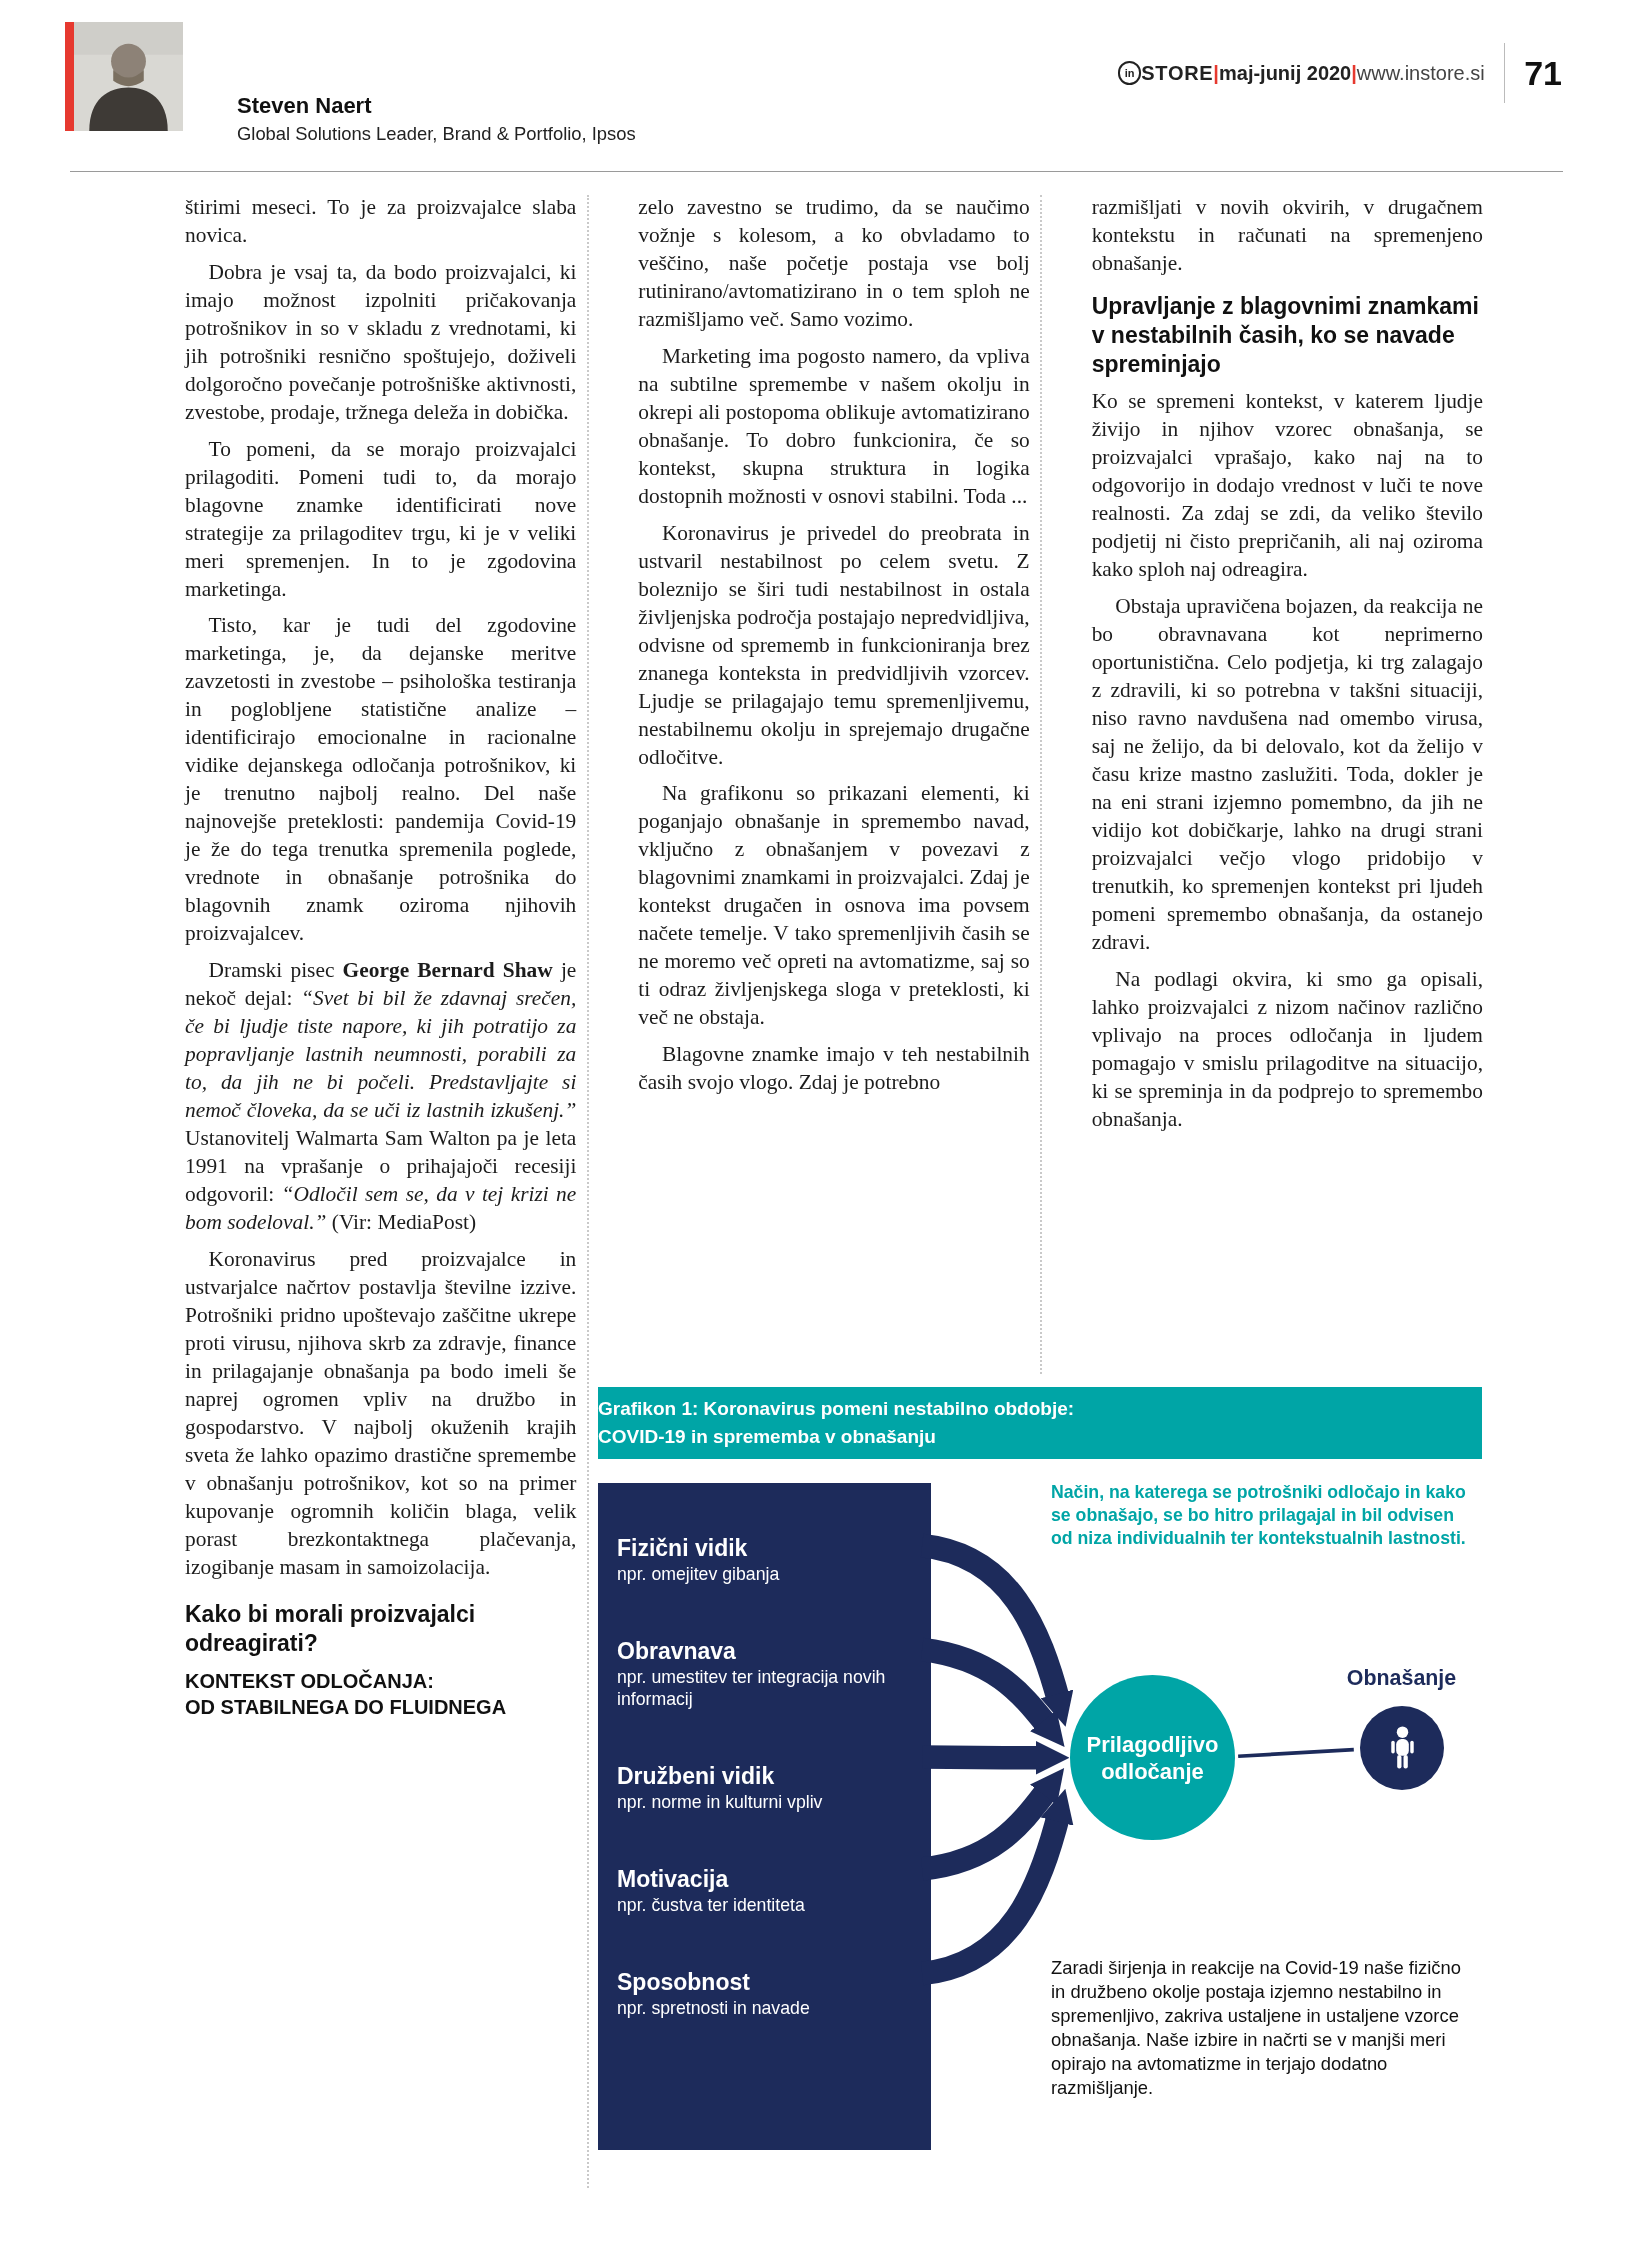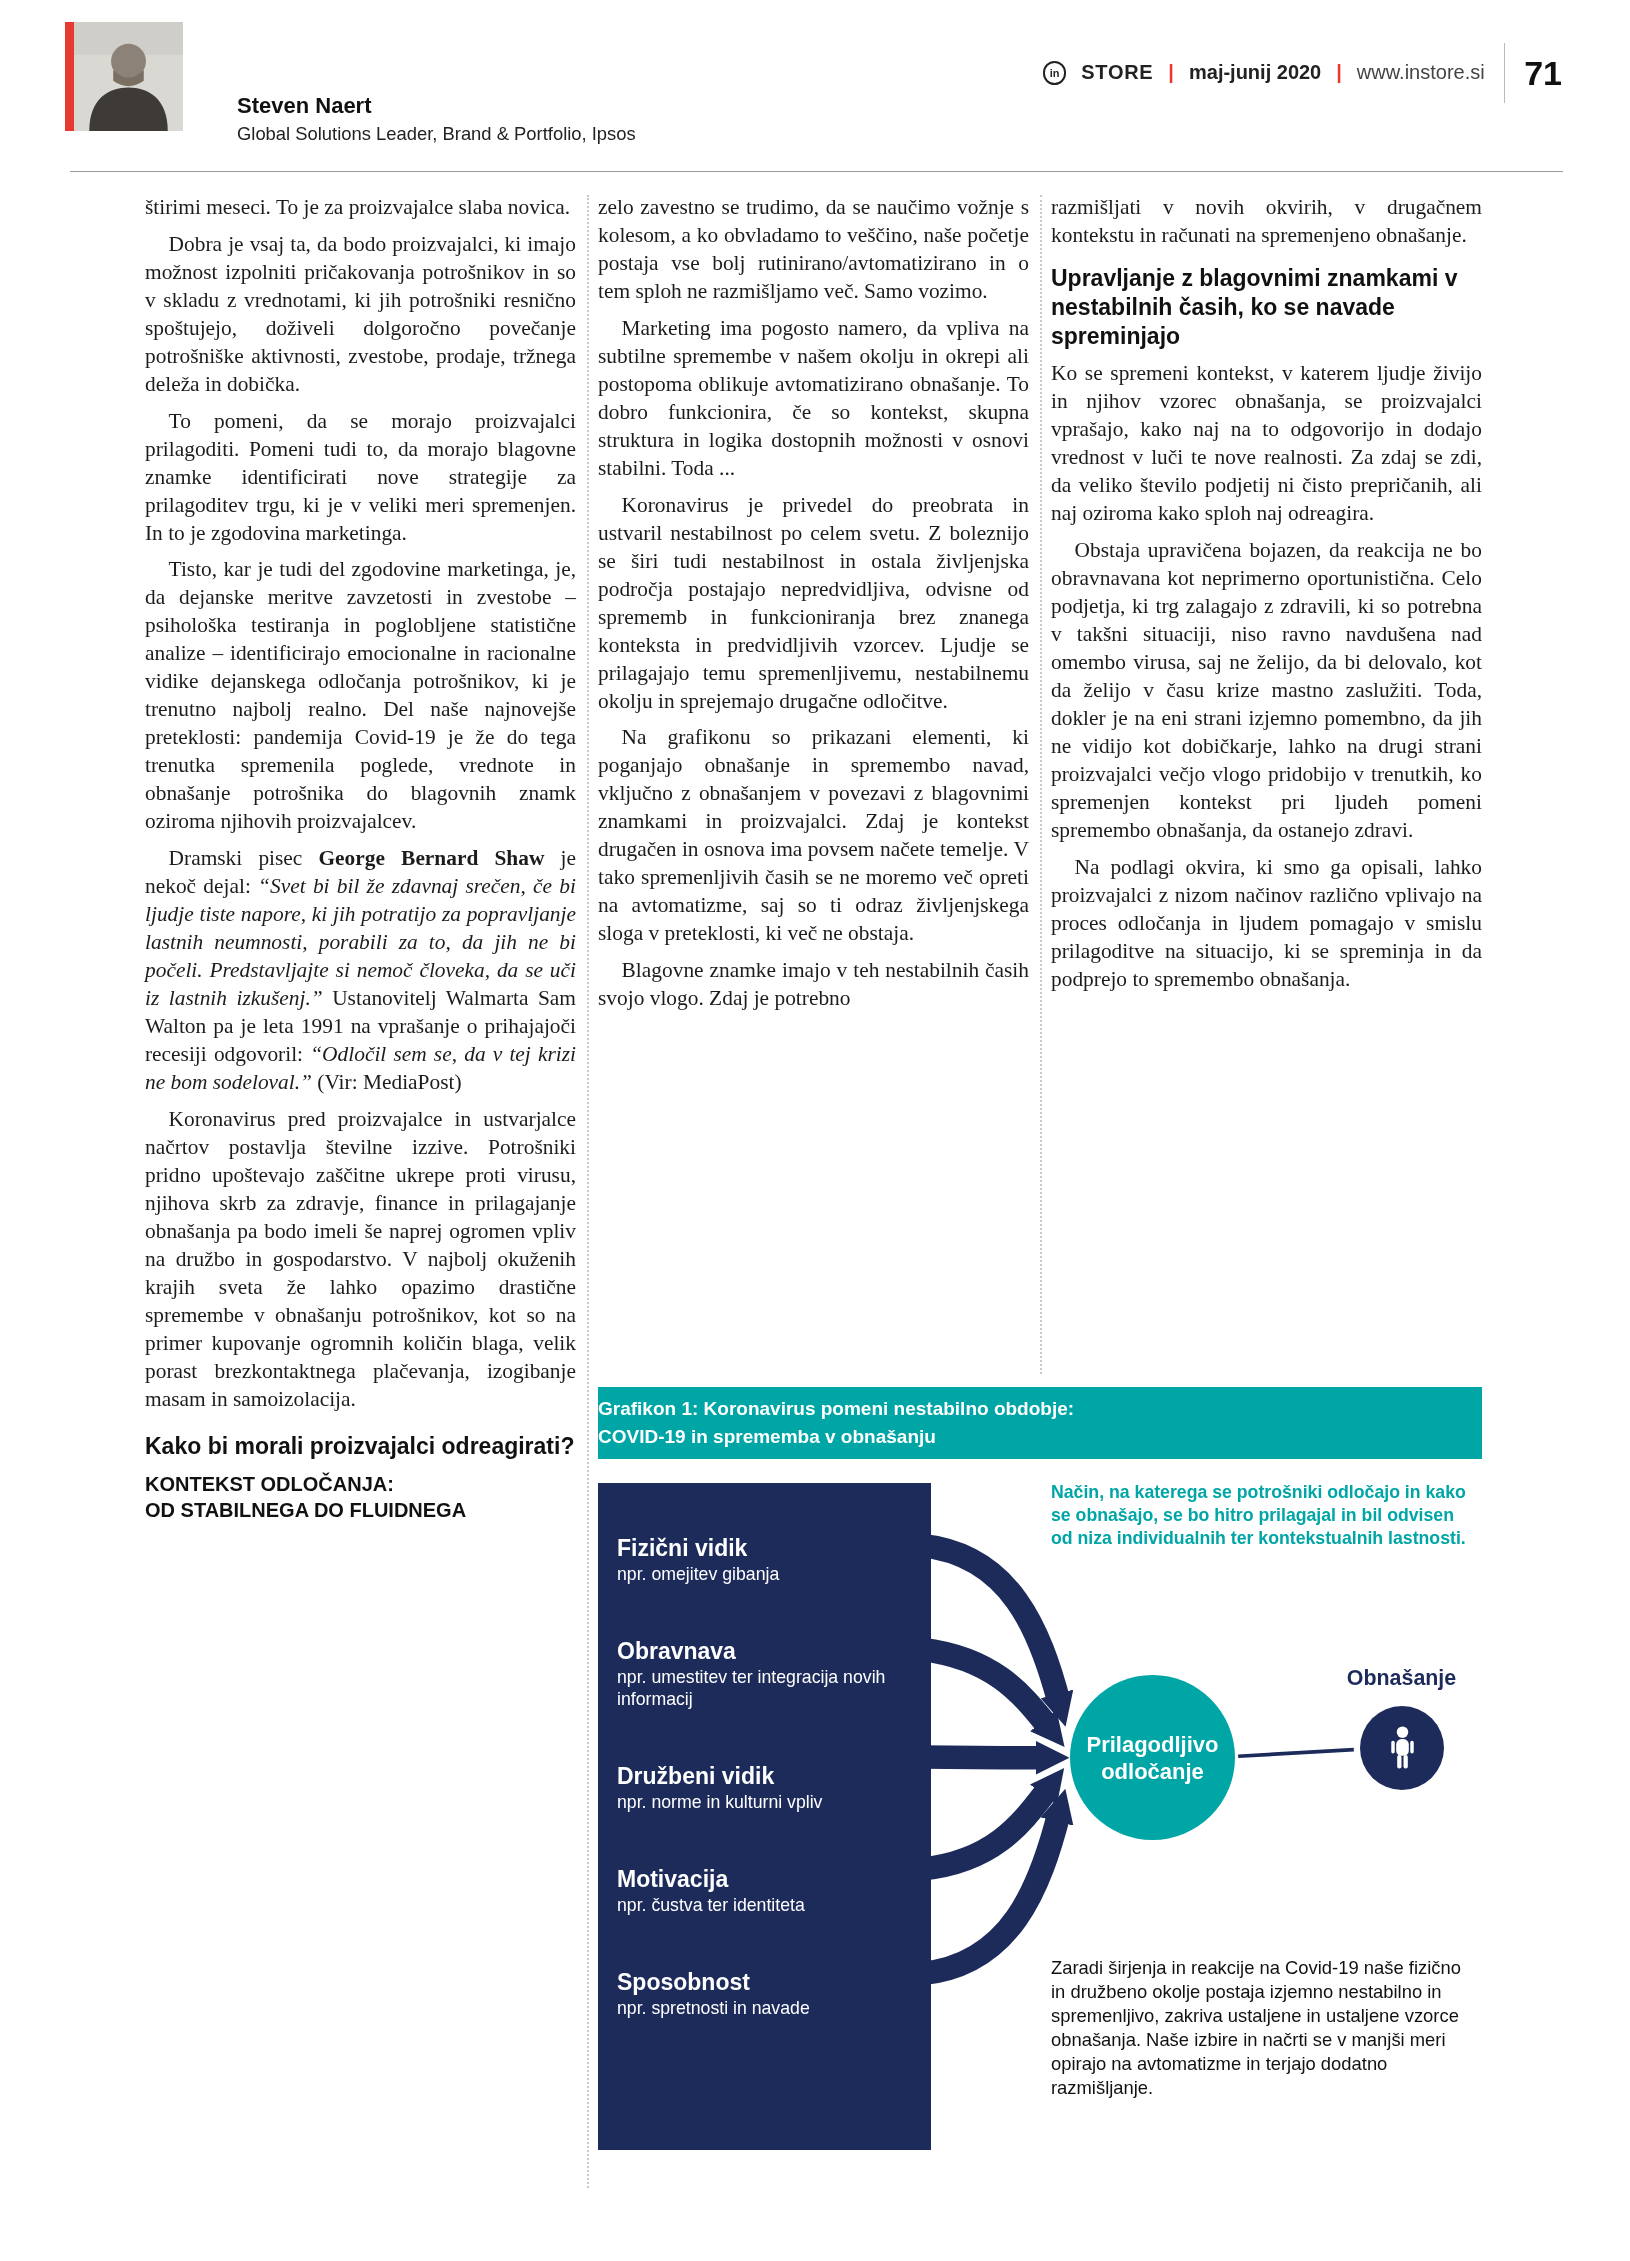--- a/index.html
+++ b/index.html
@@ -10,35 +10,35 @@
   }
 
   
   .red-bar { position:absolute; left:65px; top:22px; width:9.6px; height:109px; background:#e6392f; }
   .photo { position:absolute; left:74px; top:22px; width:109px; height:109px; overflow:hidden; }
   .author { position:absolute; left:237px; top:93px; font-family:"Liberation Sans", sans-serif; }
   .author-name { font-size:22px; font-weight:bold; color:#111; }
   .author-title { font-size:18.4px; color:#222; margin-top:4.4px; }
   .mast-right { position:absolute; top:43px; right:69px; display:flex; align-items:center; gap:19px;
                 font-family:"Liberation Sans", sans-serif; }
-  .meta-row { display:flex; gap:15px; font-size:20px; color:#222;margin-left:20px; }
+  .meta-row { display:flex; align-items:center; gap:0; font-size:20px; color:#222;margin-left:20px; }
   .logo-circle { width:23.6px; height:23.6px; border:2.2px solid #222; border-radius:50%;
                  display:flex; align-items:center; justify-content:center;
                  font-size:11px; font-weight:bold; }
   .mag-name { font-weight:bold; letter-spacing:0.7px; }
   .meta-sep { color:#e6392f; font-weight:bold; }
   .issue { font-weight:bold; }
   .website { color:#444; }
   .mast-div { width:1.5px; height:60px; background:#bbb; }
   .page-num { font-size:34px; font-weight:bold; color:#111; }
   .rule { position:absolute; top:171px; left:70px; width:1493px; height:0; border-top:1.5px solid #9a9a9a; }
 
   
   .columns { position:absolute; left:145px; top:193px; width:1338px; display:flex; gap:22px; }
-  .col { width:431px; }
+  .col { width:431px;margin-left:40px; }
   .col p { font-size:21.4px; line-height:28px; text-align:justify; margin-bottom:8.8px; text-indent:23.6px; }
   .col p.noindent { text-indent:0; }
   .b { font-weight:bold; }
   .i { font-style:italic; }
   .sans-h1 { font-family:"Liberation Sans", sans-serif; font-weight:bold; font-size:23px;
              line-height:29px; margin:19px 0 7.4px 0; color:#111; }
   .sans-h2 { font-family:"Liberation Sans", sans-serif; font-weight:bold; font-size:20px;
              line-height:26px; margin:10.3px 0 5.9px 0; color:#111; }
   .col3-h { font-family:"Liberation Sans", sans-serif; font-weight:bold; font-size:23px;
             line-height:29px; margin:14.7px 0 8.8px 0; color:#111; }

